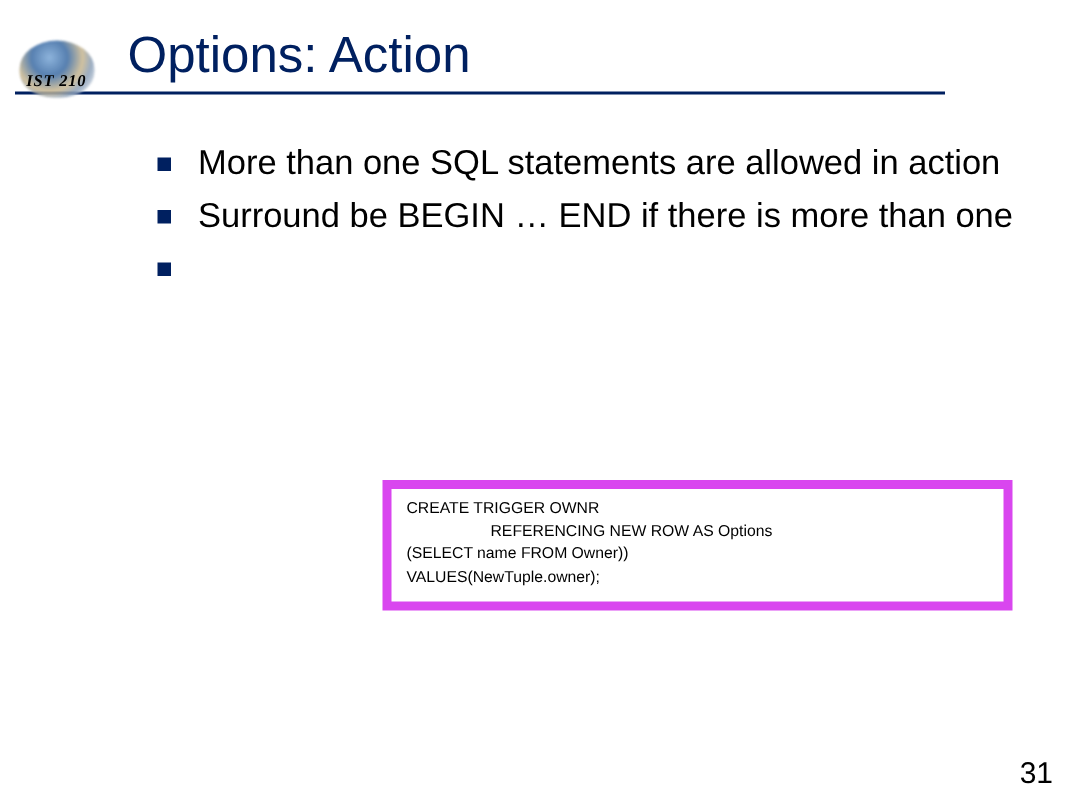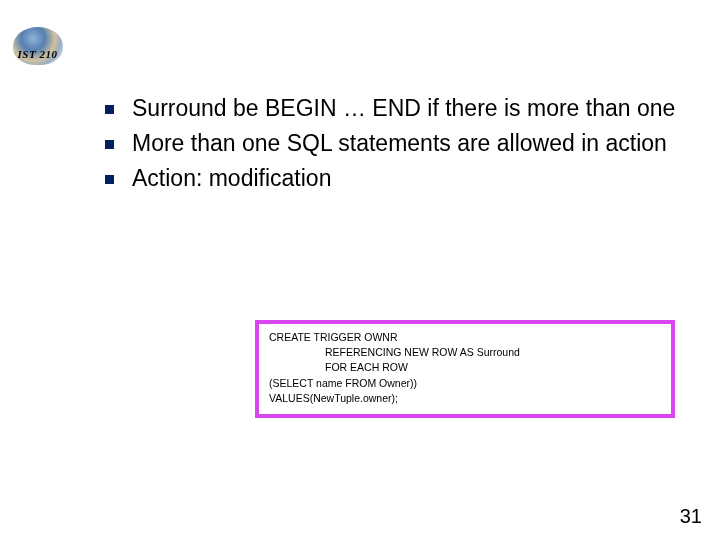--- a/index.html
+++ b/index.html
@@ -78,21 +78,21 @@
   .bullet-text {
     font-size: 23px;
     color: #000;
     line-height: 1.35;
   }
   .code-box {
     position: absolute;
     left: 255px;
     top: 320px;
     width: 420px;
-    border: 4px solid #d946ef;
+    border: 6px solid #d946ef;
     padding: 6px 10px 8px 10px;
     font-family: Verdana, Arial, sans-serif;
     font-size: 10.5px;
     line-height: 1.45;
     color: #000;
   }
   .code-indent-1 { padding-left: 56px; }
   .code-right { text-align: left; padding-right: 6px; }
   .code-mid { padding-left: 56px; }
   .slide-num {
@@ -104,38 +104,40 @@
   }
 </style>
 </head>
 <body>
 
 <div class="header">
   <div class="logo-area">
     <div class="logo-swirl"></div>
     <div class="course-label">IST 210</div>
   </div>
+  <div class="title-area">
+    <div class="title">Options: Action</div>
+    <div class="title-underline"></div>
+  </div>
 </div>
 
 <div class="content">
+  <div class="bullet-item">
+    <div class="bullet"></div>
+    <div class="bullet-text">More than one SQL statements are allowed in action</div>
+  </div>
   <div class="bullet-item">
     <div class="bullet"></div>
     <div class="bullet-text">Surround be BEGIN … END if there is more than one</div>
   </div>
   <div class="bullet-item">
     <div class="bullet"></div>
-    <div class="bullet-text">More than one SQL statements are allowed in action</div>
-  </div>
-  <div class="bullet-item">
-    <div class="bullet"></div>
-    <div class="bullet-text">Action: modification</div>
   </div>
 </div>
 
 <div class="code-box">
   <div>CREATE TRIGGER OWNR</div>
-  <div class="code-indent-1">REFERENCING NEW ROW AS Surround</div>
-  <div class="code-indent-1">FOR EACH ROW</div>
+  <div class="code-indent-1">REFERENCING NEW ROW AS Options</div>
   <div class="code-right">(SELECT name FROM Owner))</div>
   <div class="code-right">VALUES(NewTuple.owner);</div>
 </div>
 
 <div class="slide-num">31</div>
 
 </body></html>

